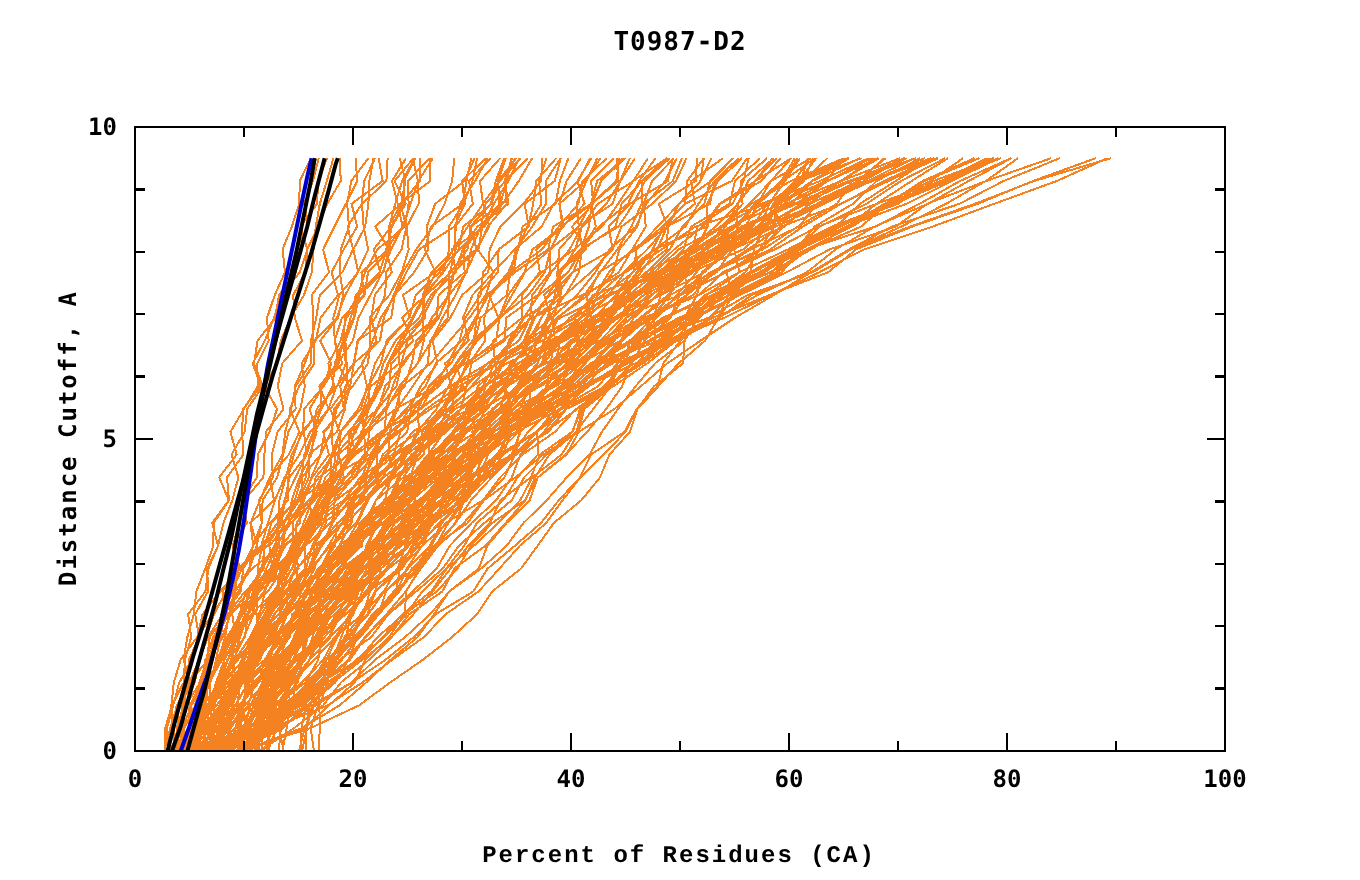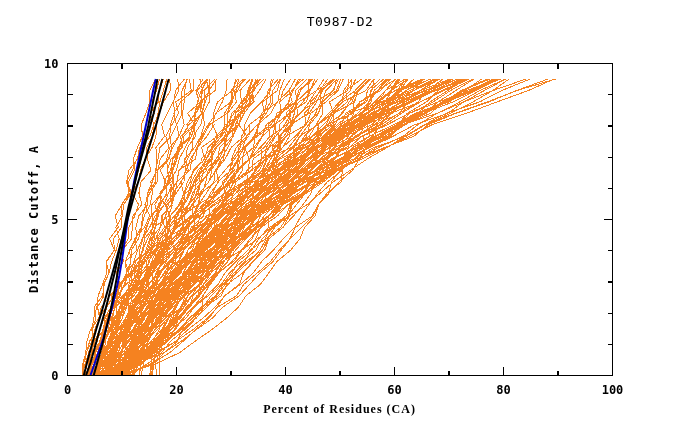--- a/index.html
+++ b/index.html
@@ -21,21 +21,21 @@
     background: #ffffff;
   }
   #plot-title {
     position: absolute;
     left: 0;
     top: 14px;
     width: 680px;
     text-align: center;
     font-family: "DejaVu Sans Mono", "Liberation Mono", monospace;
     font-size: 13px;
-    font-weight: normal;
+    font-weight: bold;
     letter-spacing: 0.5px;
     color: #000000;
   }
   #y-axis-label {
     position: absolute;
     left: -96px;
     top: 212px;
     width: 260px;
     text-align: center;
     transform: rotate(-90deg);
@@ -43,24 +43,24 @@
     font-family: "DejaVu Sans Mono", "Liberation Mono", monospace;
     font-size: 12px;
     font-weight: bold;
     letter-spacing: 1px;
     color: #000000;
     white-space: nowrap;
   }
   #x-axis-label {
     position: absolute;
     left: 67px;
-    top: 402px;
+    top: 421px;
     width: 545px;
     text-align: center;
-    font-family: Liberation Serif, serif;
+    font-family: Liberation Mono, monospace;
     font-size: 12px;
     font-weight: bold;
     letter-spacing: 1px;
     color: #000000;
     white-space: nowrap;
   }
   #chart-svg {
     position: absolute;
     left: 0;
     top: 0;

